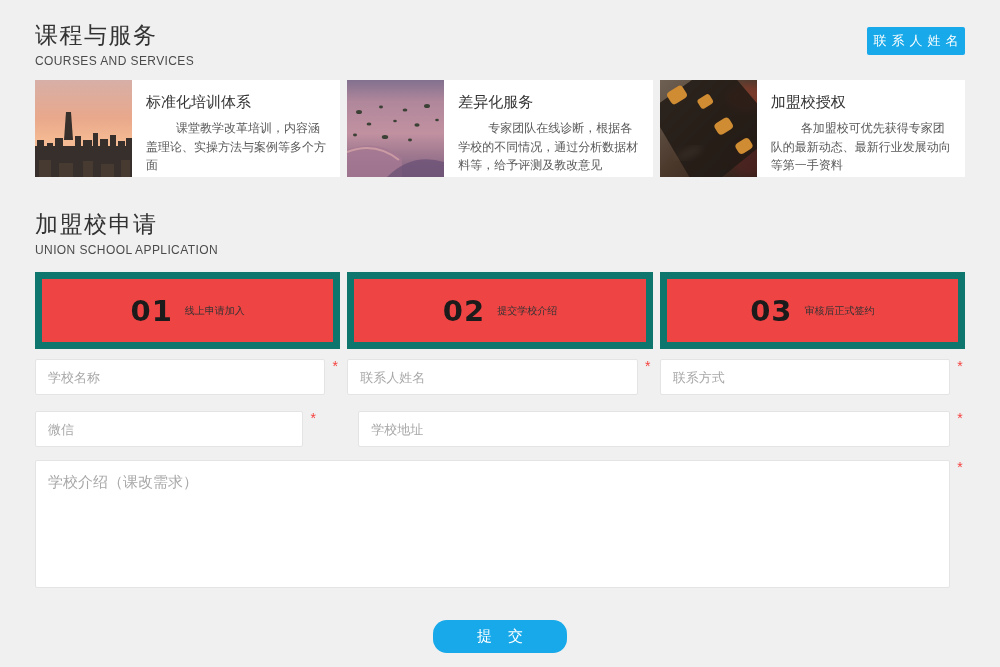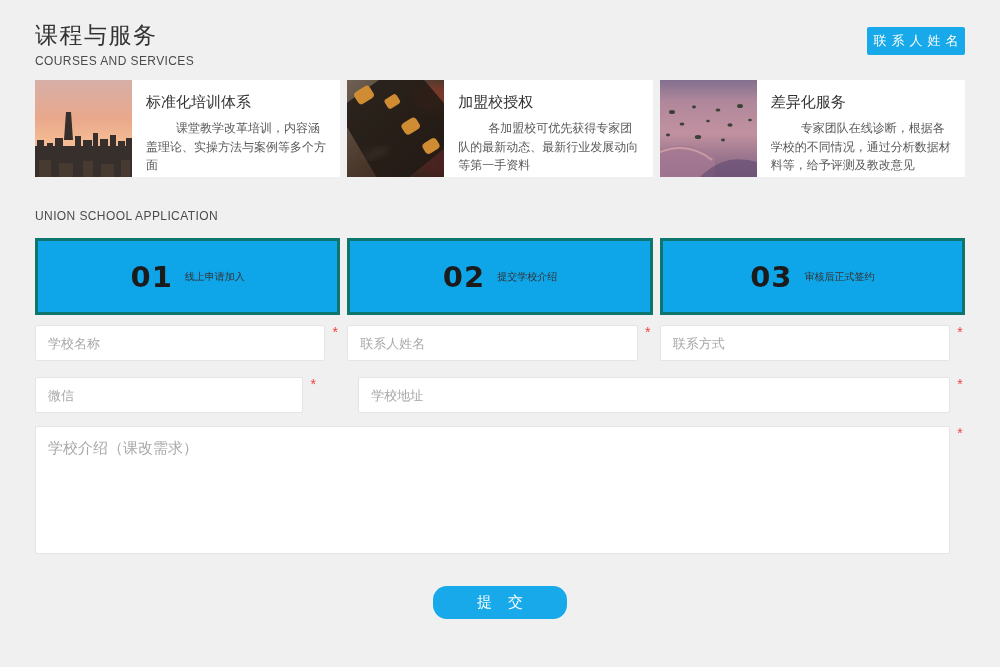--- a/index.html
+++ b/index.html
@@ -41,21 +41,21 @@
   .card-image{width:97px;height:97px;flex:none;}
   .card-image svg{display:block;width:97px;height:97px;}
   .card-body{flex:1;padding:10px 10px 6px 14px;}
   .card-title{font-size:15px;font-weight:500;color:#333;margin:3px 0 7px;}
   .card-desc{font-size:12px;color:#595959;line-height:1.55;text-indent:2.5em;}
 
   
   .app-header{margin-top:32px;padding-top:0;}
   .steps{margin-top:15px;}
   .step{
-    background:#0ea5e9;border:3px solid #0f766e;height:77px;
+    background:#ef4444;border:7px solid #0f766e;height:77px;
     display:flex;align-items:center;justify-content:center;gap:12px;
   }
   .step-number{
     font-family:"DejaVu Sans",sans-serif;
     font-size:29px;font-weight:800;color:#1b1b1b;letter-spacing:1px;
   }
   .step-label{font-size:10px;color:#333;}
 
   
   .form-grid{display:grid;grid-template-columns:repeat(3,1fr);gap:0 7px;}
@@ -136,52 +136,20 @@
               <rect x="24" y="83" width="14" height="14"></rect>
               <rect x="48" y="81" width="10" height="16"></rect>
               <rect x="66" y="84" width="13" height="13"></rect>
               <rect x="86" y="80" width="9" height="17"></rect>
             </g>
           </svg>
         </div>
         <div class="card-body">
           <div class="card-title">标准化培训体系</div>
           <div class="card-desc">课堂教学改革培训，内容涵盖理论、实操方法与案例等多个方面</div>
-        </div>
-      </div>
-
-      <div class="card">
-        <div class="card-image">
-          <svg viewBox="0 0 97 97" preserveAspectRatio="none">
-            <defs>
-              <linearGradient id="film-bg" x1="0" y1="0" x2="1" y2="1">
-                <stop offset="0" stop-color="#6e6154"></stop>
-                <stop offset="0.5" stop-color="#4a382b"></stop>
-                <stop offset="1" stop-color="#301f18"></stop>
-              </linearGradient>
-              <filter id="soft" x="-30%" y="-30%" width="160%" height="160%">
-                <feGaussianBlur stdDeviation="4"></feGaussianBlur>
-              </filter>
-            </defs>
-            <rect x="0" y="0" width="97" height="97" fill="url(#film-bg)"></rect>
-            <ellipse cx="88" cy="18" rx="22" ry="14" fill="#a03c2c" opacity="0.55" filter="url(#soft)"></ellipse>
-            <ellipse cx="90" cy="80" rx="20" ry="18" fill="#5c2420" opacity="0.5" filter="url(#soft)"></ellipse>
-            <polygon points="-10,30 60,-20 120,50 40,115" fill="#211a15" opacity="0.85"></polygon>
-            <g fill="#cf8c33">
-              <rect x="8" y="8" width="18" height="14" rx="4" transform="rotate(-32 17 15)"></rect>
-              <rect x="38" y="16" width="14" height="11" rx="3" transform="rotate(-32 45 21)"></rect>
-              <rect x="55" y="40" width="17" height="13" rx="4" transform="rotate(-32 63 46)"></rect>
-              <rect x="76" y="60" width="16" height="12" rx="4" transform="rotate(-32 84 66)"></rect>
-            </g>
-            <line x1="18" y1="78" x2="40" y2="68" stroke="#cbb9a6" stroke-width="2" opacity="0.35" filter="url(#soft)"></line>
-          </svg>
-        </div>
-        <div class="card-body">
-          <div class="card-title">加盟校授权</div>
-          <div class="card-desc">各加盟校可优先获得专家团队的最新动态、最新行业发展动向等第一手资料</div>
         </div>
       </div>
 
       <div class="card">
         <div class="card-image">
           <svg viewBox="0 0 97 97" preserveAspectRatio="none">
             <defs>
               <linearGradient id="sky2" x1="0" y1="0" x2="0" y2="1">
                 <stop offset="0" stop-color="#82708f"></stop>
                 <stop offset="0.22" stop-color="#b0879b"></stop>
@@ -206,23 +174,56 @@
               <ellipse cx="38" cy="57" rx="3.2" ry="2"></ellipse>
               <ellipse cx="63" cy="60" rx="2" ry="1.4"></ellipse>
             </g>
           </svg>
         </div>
         <div class="card-body">
           <div class="card-title">差异化服务</div>
           <div class="card-desc">专家团队在线诊断，根据各学校的不同情况，通过分析数据材料等，给予评测及教改意见</div>
         </div>
       </div>
+
+      <div class="card">
+        <div class="card-image">
+          <svg viewBox="0 0 97 97" preserveAspectRatio="none">
+            <defs>
+              <linearGradient id="film-bg" x1="0" y1="0" x2="1" y2="1">
+                <stop offset="0" stop-color="#6e6154"></stop>
+                <stop offset="0.5" stop-color="#4a382b"></stop>
+                <stop offset="1" stop-color="#301f18"></stop>
+              </linearGradient>
+              <filter id="soft" x="-30%" y="-30%" width="160%" height="160%">
+                <feGaussianBlur stdDeviation="4"></feGaussianBlur>
+              </filter>
+            </defs>
+            <rect x="0" y="0" width="97" height="97" fill="url(#film-bg)"></rect>
+            <ellipse cx="88" cy="18" rx="22" ry="14" fill="#a03c2c" opacity="0.55" filter="url(#soft)"></ellipse>
+            <ellipse cx="90" cy="80" rx="20" ry="18" fill="#5c2420" opacity="0.5" filter="url(#soft)"></ellipse>
+            <polygon points="-10,30 60,-20 120,50 40,115" fill="#211a15" opacity="0.85"></polygon>
+            <g fill="#cf8c33">
+              <rect x="8" y="8" width="18" height="14" rx="4" transform="rotate(-32 17 15)"></rect>
+              <rect x="38" y="16" width="14" height="11" rx="3" transform="rotate(-32 45 21)"></rect>
+              <rect x="55" y="40" width="17" height="13" rx="4" transform="rotate(-32 63 46)"></rect>
+              <rect x="76" y="60" width="16" height="12" rx="4" transform="rotate(-32 84 66)"></rect>
+            </g>
+            <line x1="18" y1="78" x2="40" y2="68" stroke="#cbb9a6" stroke-width="2" opacity="0.35" filter="url(#soft)"></line>
+          </svg>
+        </div>
+        <div class="card-body">
+          <div class="card-title">加盟校授权</div>
+          <div class="card-desc">各加盟校可优先获得专家团队的最新动态、最新行业发展动向等第一手资料</div>
+        </div>
+      </div>
     </div>
 
     <div class="header-block app-header">
+      <div class="section-title">加盟校申请</div>
       <div class="section-sub">UNION SCHOOL APPLICATION</div>
     </div>
 
     <div class="grid3 steps">
       <div class="step">
         <span class="step-number">01</span>
         <span class="step-label">线上申请加入</span>
       </div>
       <div class="step">
         <span class="step-number">02</span>

